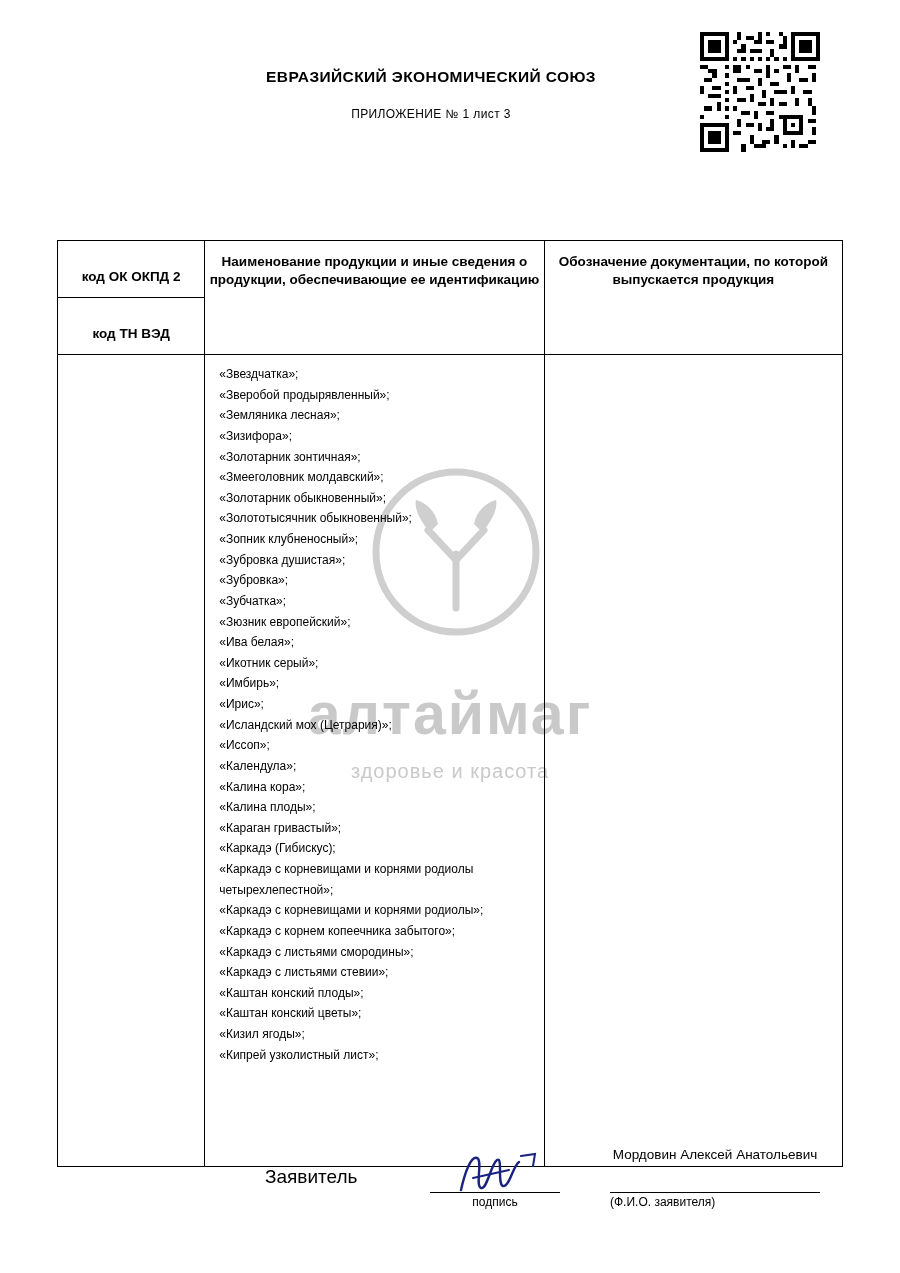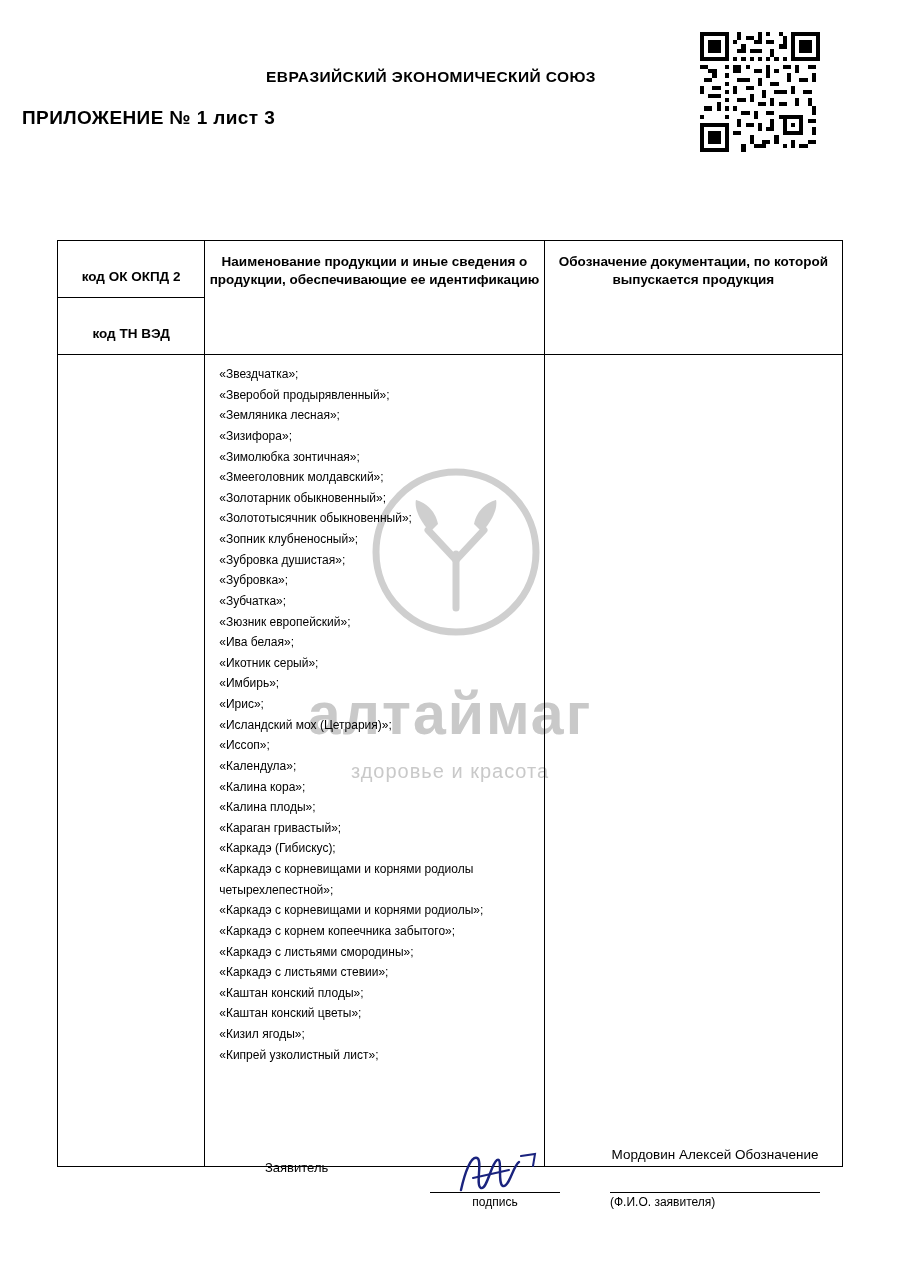--- a/index.html
+++ b/index.html
@@ -73,22 +73,23 @@
     padding-left: 22px;
   }
   .hdr-line {
     text-align: center;
     font-weight: bold;
     font-size: 15.5px;
     letter-spacing: 0.4px;
     margin-bottom: 21px;
   }
   .hdr-line2 {
-    font-weight: bold;
-    font-size: 19px;
+    text-align: center;
+    font-weight: normal;
+    font-size: 12px;
     letter-spacing: 0.4px;
     margin-bottom: 21px;
   }
   .hdr-line3 {
     text-align: center;
     font-size: 15.5px;
     letter-spacing: 0.3px;
   }
   .hdr-line3 b { font-weight: bold; }
   .hdr-num { font-weight: normal; }
@@ -164,22 +165,22 @@
     left: 0;
     top: 1150px;
     width: 900px;
     height: 110px;
     z-index: 10;
     font-size: 13.5px;
   }
   .f-applicant {
     position: absolute;
     left: 265px;
-    top: 10px;
-    font-size: 13px;
+    top: 16px;
+    font-size: 19px;
   }
   .f-sigline {
     position: absolute;
     left: 430px;
     top: 42px;
     width: 130px;
     border-bottom: 1px solid #000;
   }
   .f-siglabel {
     position: absolute;
@@ -377,21 +378,21 @@
         <td class="col3 hdr-cell">Обозначение документации, по которой выпускается продукция</td>
       </tr>
       <tr>
         <td class="col1 empty-cell"></td>
         <td class="col2 body-cell">
           <ul>
             <li>«Звездчатка»;</li>
             <li>«Зверобой продырявленный»;</li>
             <li>«Земляника лесная»;</li>
             <li>«Зизифора»;</li>
-            <li>«Зимолюбка зонтичная»;</li>
+            <li>«Золотарник зонтичная»;</li>
             <li>«Змееголовник молдавский»;</li>
             <li>«Золотарник обыкновенный»;</li>
             <li>«Золототысячник обыкновенный»;</li>
             <li>«Зопник клубненосный»;</li>
             <li>«Зубровка душистая»;</li>
             <li>«Зубровка»;</li>
             <li>«Зубчатка»;</li>
             <li>«Зюзник европейский»;</li>
             <li>«Ива белая»;</li>
             <li>«Икотник серый»;</li>
@@ -425,18 +426,18 @@
 
     <svg class="f-signature" viewBox="0 0 110 48">
       <path d="M14 42 C18 24, 24 8, 30 10 C36 12, 28 38, 34 40 C40 42, 44 16, 50 12 C56 8, 50 36, 56 38 C62 40, 66 18, 72 14" fill="none" stroke="#1a237e" stroke-width="2.4" stroke-linecap="round"></path>
       <path d="M26 30 L62 22" fill="none" stroke="#1a237e" stroke-width="2" stroke-linecap="round"></path>
       <path d="M74 8 L88 6 L86 18" fill="none" stroke="#1a237e" stroke-width="2" stroke-linecap="round"></path>
     </svg>
 
     <div class="f-sigline"></div>
     <div class="f-siglabel">подпись</div>
 
-    <div class="f-name">Мордовин Алексей Обозначение</div>
+    <div class="f-name">Мордовин Алексей Анатольевич</div>
     <div class="f-nameline"></div>
     <div class="f-namelabel">(Ф.И.О. заявителя)</div>
   </div>
 
 </div>
 
 </body></html>

